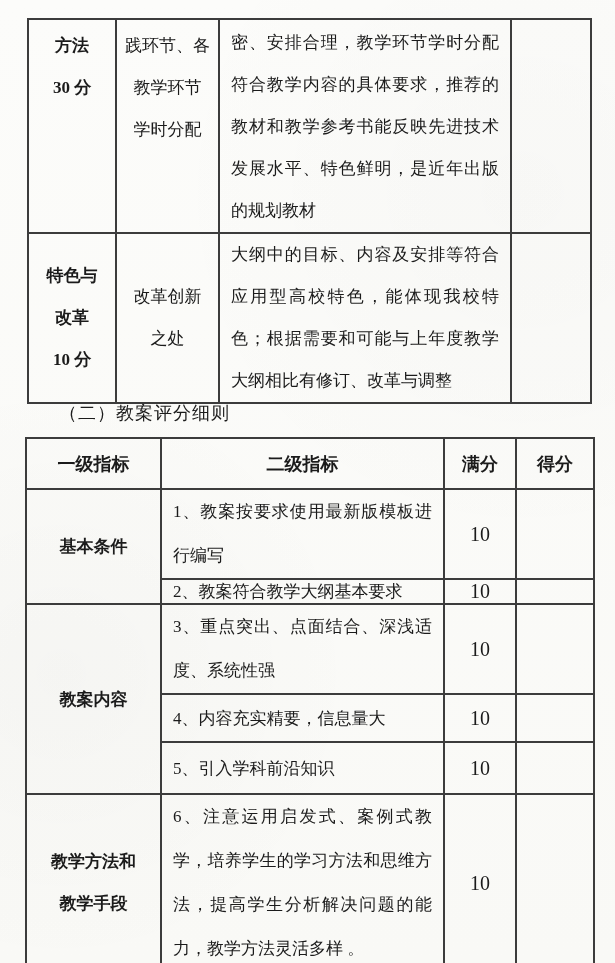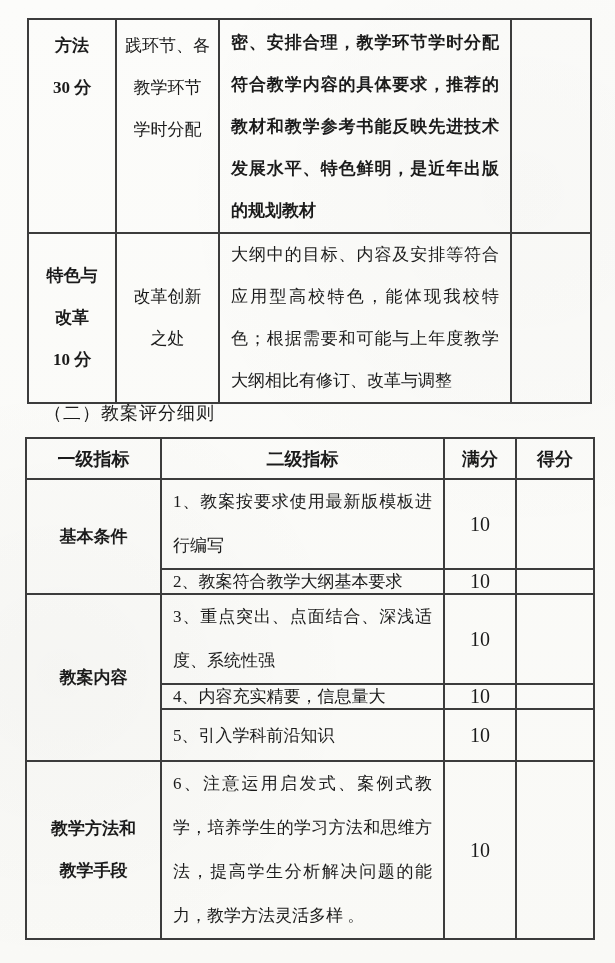--- a/index.html
+++ b/index.html
@@ -23,38 +23,38 @@
   td{
     border:2px solid #3c3c3c;
     font-size:17px;
     vertical-align:middle;
     overflow:hidden;
   }
   
   #table1{ position:absolute; left:27px; top:18px; }
   
   #heading2{
-    position:absolute; left:44px; top:401px;
+    position:absolute; left:59px; top:401px;
     font-size:18px; letter-spacing:1px;
     white-space:nowrap;
   }
   
   #table2{ position:absolute; left:25px; top:437px; }
 
   .bold{ font-weight:bold; }
   .center{ text-align:center; }
   .pre{ white-space:pre-line; }
   .stack{ line-height:42px; }
   .vtop{ vertical-align:top; padding-top:5px; }
   .para{
     line-height:42px;
     text-align:justify;
     padding:0 11px;
   }
-  .para-top{ vertical-align:top; padding-top:2px;font-weight:bold; }
+  .para-top{ vertical-align:top; padding-top:2px; }
   .item{
     padding:0 11px;
     text-align:left;
   }
   .item-multi{ line-height:44px; text-align:justify; }
   .hdr{ font-size:18px; }
   .score-num{ text-align:center; font-size:20px; }
 </style>
 </head>
 <body>
@@ -93,21 +93,21 @@
 <div id="heading2">（二）教案评分细则</div>
 
 <table id="table2">
   <colgroup>
     <col style="width:135px">
       <col style="width:283px">
       <col style="width:72px">
       <col style="width:78px">
   </colgroup>
   <tbody>
-      <tr style="height:41px">
+      <tr style="height:51px">
     <td class="bold center hdr">一级指标</td>
     <td class="bold center hdr">二级指标</td>
     <td class="bold center hdr">满分</td>
     <td class="bold center hdr">得分</td>
   </tr>
   <tr style="height:84px">
     <td rowspan="2" class="bold center">基本条件</td>
     <td class="item item-multi">1、教案按要求使用最新版模板进行编写</td>
     <td class="score-num">10</td>
     <td class="score-num"></td>
@@ -116,21 +116,21 @@
     <td class="item">2、教案符合教学大纲基本要求</td>
     <td class="score-num">10</td>
     <td class="score-num"></td>
   </tr>
   <tr style="height:86px">
     <td rowspan="3" class="bold center">教案内容</td>
     <td class="item item-multi">3、重点突出、点面结合、深浅适度、系统性强</td>
     <td class="score-num">10</td>
     <td class="score-num"></td>
   </tr>
-  <tr style="height:25px">
+  <tr style="height:48px">
     <td class="item">4、内容充实精要，信息量大</td>
     <td class="score-num">10</td>
     <td class="score-num"></td>
   </tr>
   <tr style="height:52px">
     <td class="item">5、引入学科前沿知识</td>
     <td class="score-num">10</td>
     <td class="score-num"></td>
   </tr>
   <tr style="height:172px">

